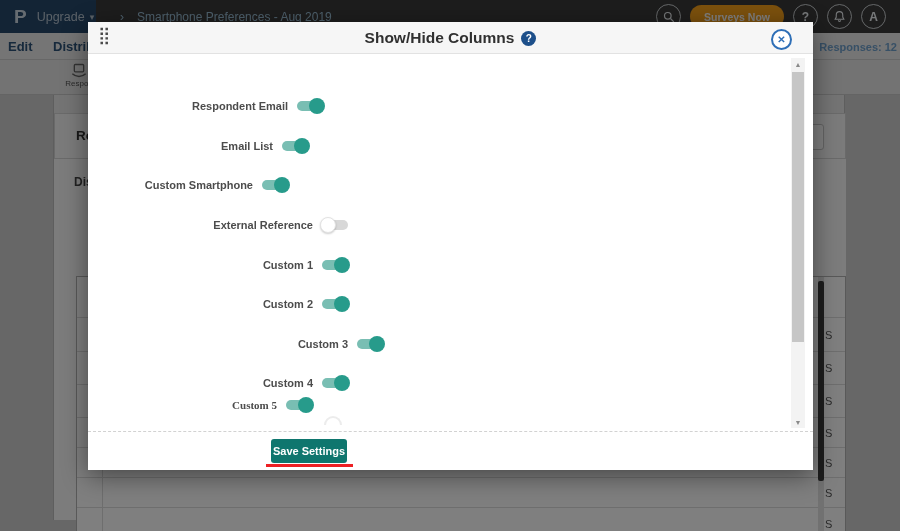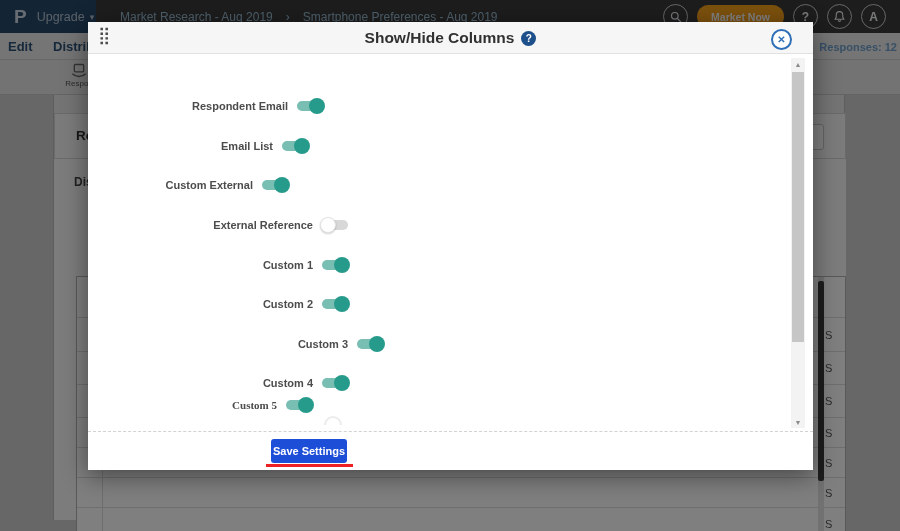--- a/index.html
+++ b/index.html
@@ -62,50 +62,49 @@
   .switch.off .knob{left:-2px;background:#fff;border:1px solid #e3e3e3;box-sizing:border-box;box-shadow:0 1px 2px rgba(0,0,0,.2);}
   .arc{left:236px;top:362px;width:18px;height:9px;border:2px solid #ececec;border-bottom:none;
        border-radius:9px 9px 0 0;box-sizing:border-box;}
   .m-scroll{left:703px;top:4px;width:14px;height:370px;background:#f3f3f3;}
   .m-scroll .up,.m-scroll .dn{position:absolute;left:0;width:14px;height:12px;display:flex;align-items:center;justify-content:center;
        font-size:7px;color:#8a8a8a;}
   .m-scroll .up{top:0;}
   .m-scroll .dn{bottom:0;}
   .m-scroll .mthumb{position:absolute;left:1px;top:14px;width:12px;height:270px;background:#c6c6c6;}
   .m-foot{left:0;top:409px;width:725px;height:39px;border-top:1px dashed #d2d2d2;background:#fff;box-sizing:border-box;}
-  .save-btn{left:183px;top:7px;width:76px;height:24px;background:#1d4ed8;border-radius:3px;color:#fff;
+  .save-btn{left:183px;top:7px;width:76px;height:24px;background:#0f766e;border-radius:3px;color:#fff;
             font-size:11px;font-weight:bold;display:flex;align-items:center;justify-content:center;}
   .red-line{left:178px;top:32px;width:87px;height:3px;background:#ed2024;}
 </style>
 </head>
 <body>
 
 <div class="stage">
 
   <div class="abs topbar">
     <div class="abs logo-block">
       <span class="brand">P</span>
       <span class="surveys">
         <span>Upgrade</span>
         <span class="caret">▾</span>
       </span>
     </div>
     <div class="abs crumbs">
-      <span>Market Research - Aug 2019</span>
       <span>›</span>
       <span>Smartphone Preferences - Aug 2019</span>
     </div>
     <div class="abs tb-right">
       <span class="circ">
         <svg width="12" height="12" viewBox="0 0 20 20">
           <circle cx="8" cy="8" r="5.5" fill="none" stroke="#eef2f5" stroke-width="2"></circle>
           <line x1="12.5" y1="12.5" x2="18" y2="18" stroke="#eef2f5" stroke-width="2"></line>
         </svg>
       </span>
-      <span class="upgrade">Market Now</span>
+      <span class="upgrade">Surveys Now</span>
       <span class="circ">?</span>
       <span class="circ">
         <svg width="13" height="13" viewBox="0 0 24 24">
           <path d="M12 3a6 6 0 0 0-6 6v4l-2 4h16l-2-4V9a6 6 0 0 0-6-6z" fill="none" stroke="#eef2f5" stroke-width="2"></path>
           <path d="M10 19a2 2 0 0 0 4 0" fill="none" stroke="#eef2f5" stroke-width="2"></path>
         </svg>
       </span>
       <span class="circ">A</span>
     </div>
   </div>
@@ -201,21 +200,21 @@
               <span class="knob"></span>
             </span>
           </div>
           <div class="t-row" style="top: 82px; width: 200px; padding-left: 20px;">
             <span class="t-label">Email List</span>
             <span class="switch on">
               <span class="knob"></span>
             </span>
           </div>
           <div class="t-row" style="top: 121px; width: 200px;">
-            <span class="t-label">Custom External</span>
+            <span class="t-label">Custom Smartphone</span>
             <span class="switch on">
               <span class="knob"></span>
             </span>
           </div>
           <div class="t-row" style="top: 161px; width: 260px;">
             <span class="t-label">External Reference</span>
             <span class="switch off">
               <span class="knob"></span>
             </span>
           </div>

